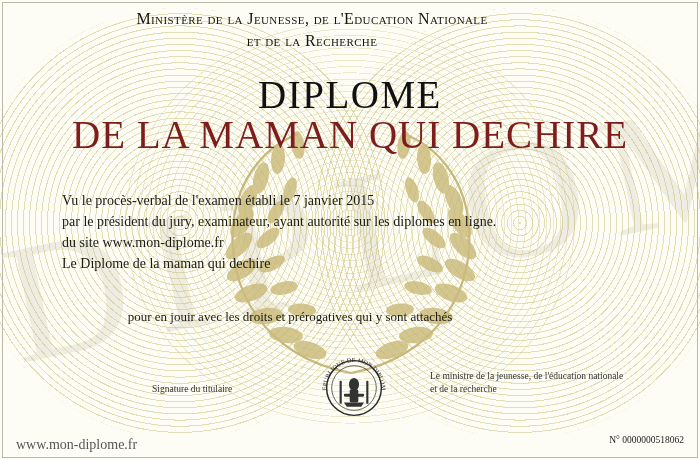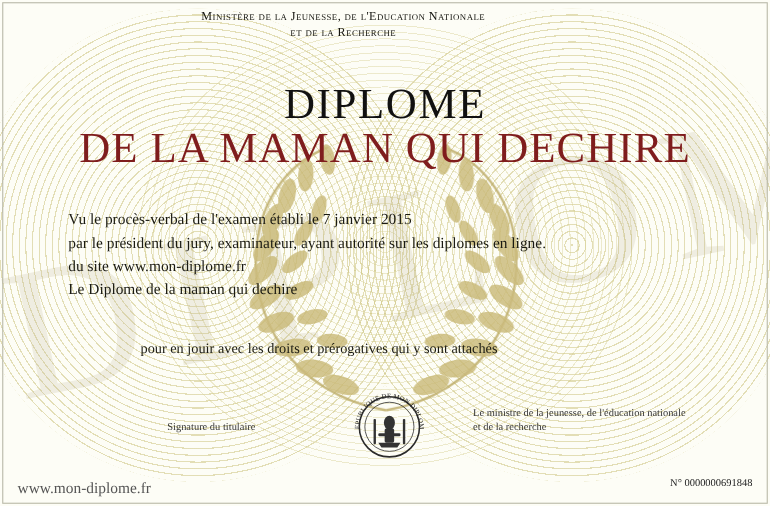--- a/index.html
+++ b/index.html
@@ -100,21 +100,21 @@
     position: absolute;
     left: 0; top: 0;
     width: 700px; height: 460px;
   }
   .ministry {
     position: absolute;
     left: 0;
     top: 8px;
     width: 624px;
     text-align: center;
-    font-size: 11px;
+    font-size: 16px;
     font-variant: small-caps;
     letter-spacing: 0.4px;
     line-height: 1.35;
     color: #15150f;
   }
   .ministry .line2 { display: block; }
 
   .title1 {
     position: absolute;
     left: 0;
@@ -300,17 +300,17 @@
         <ellipse cx="50" cy="45" rx="7" ry="9"></ellipse>
         <rect x="44" y="52" width="12" height="18" rx="2"></rect>
         <rect x="36" y="58" width="28" height="4" rx="1.5"></rect>
         <path d="M36 70 L64 70 L60 76 L40 76 Z"></path>
         <rect x="30" y="40" width="3" height="32" rx="1.2"></rect>
         <rect x="67" y="40" width="3" height="32" rx="1.2"></rect>
       </g>
     </svg>
 
     <div class="footer-left">www.mon-diplome.fr</div>
-    <div class="footer-right">N° 0000000691848</div>
+    <div class="footer-right">N° 0000000518062</div>
   </div>
 
   <div class="frame"></div>
 </div>
 
 </body></html>

